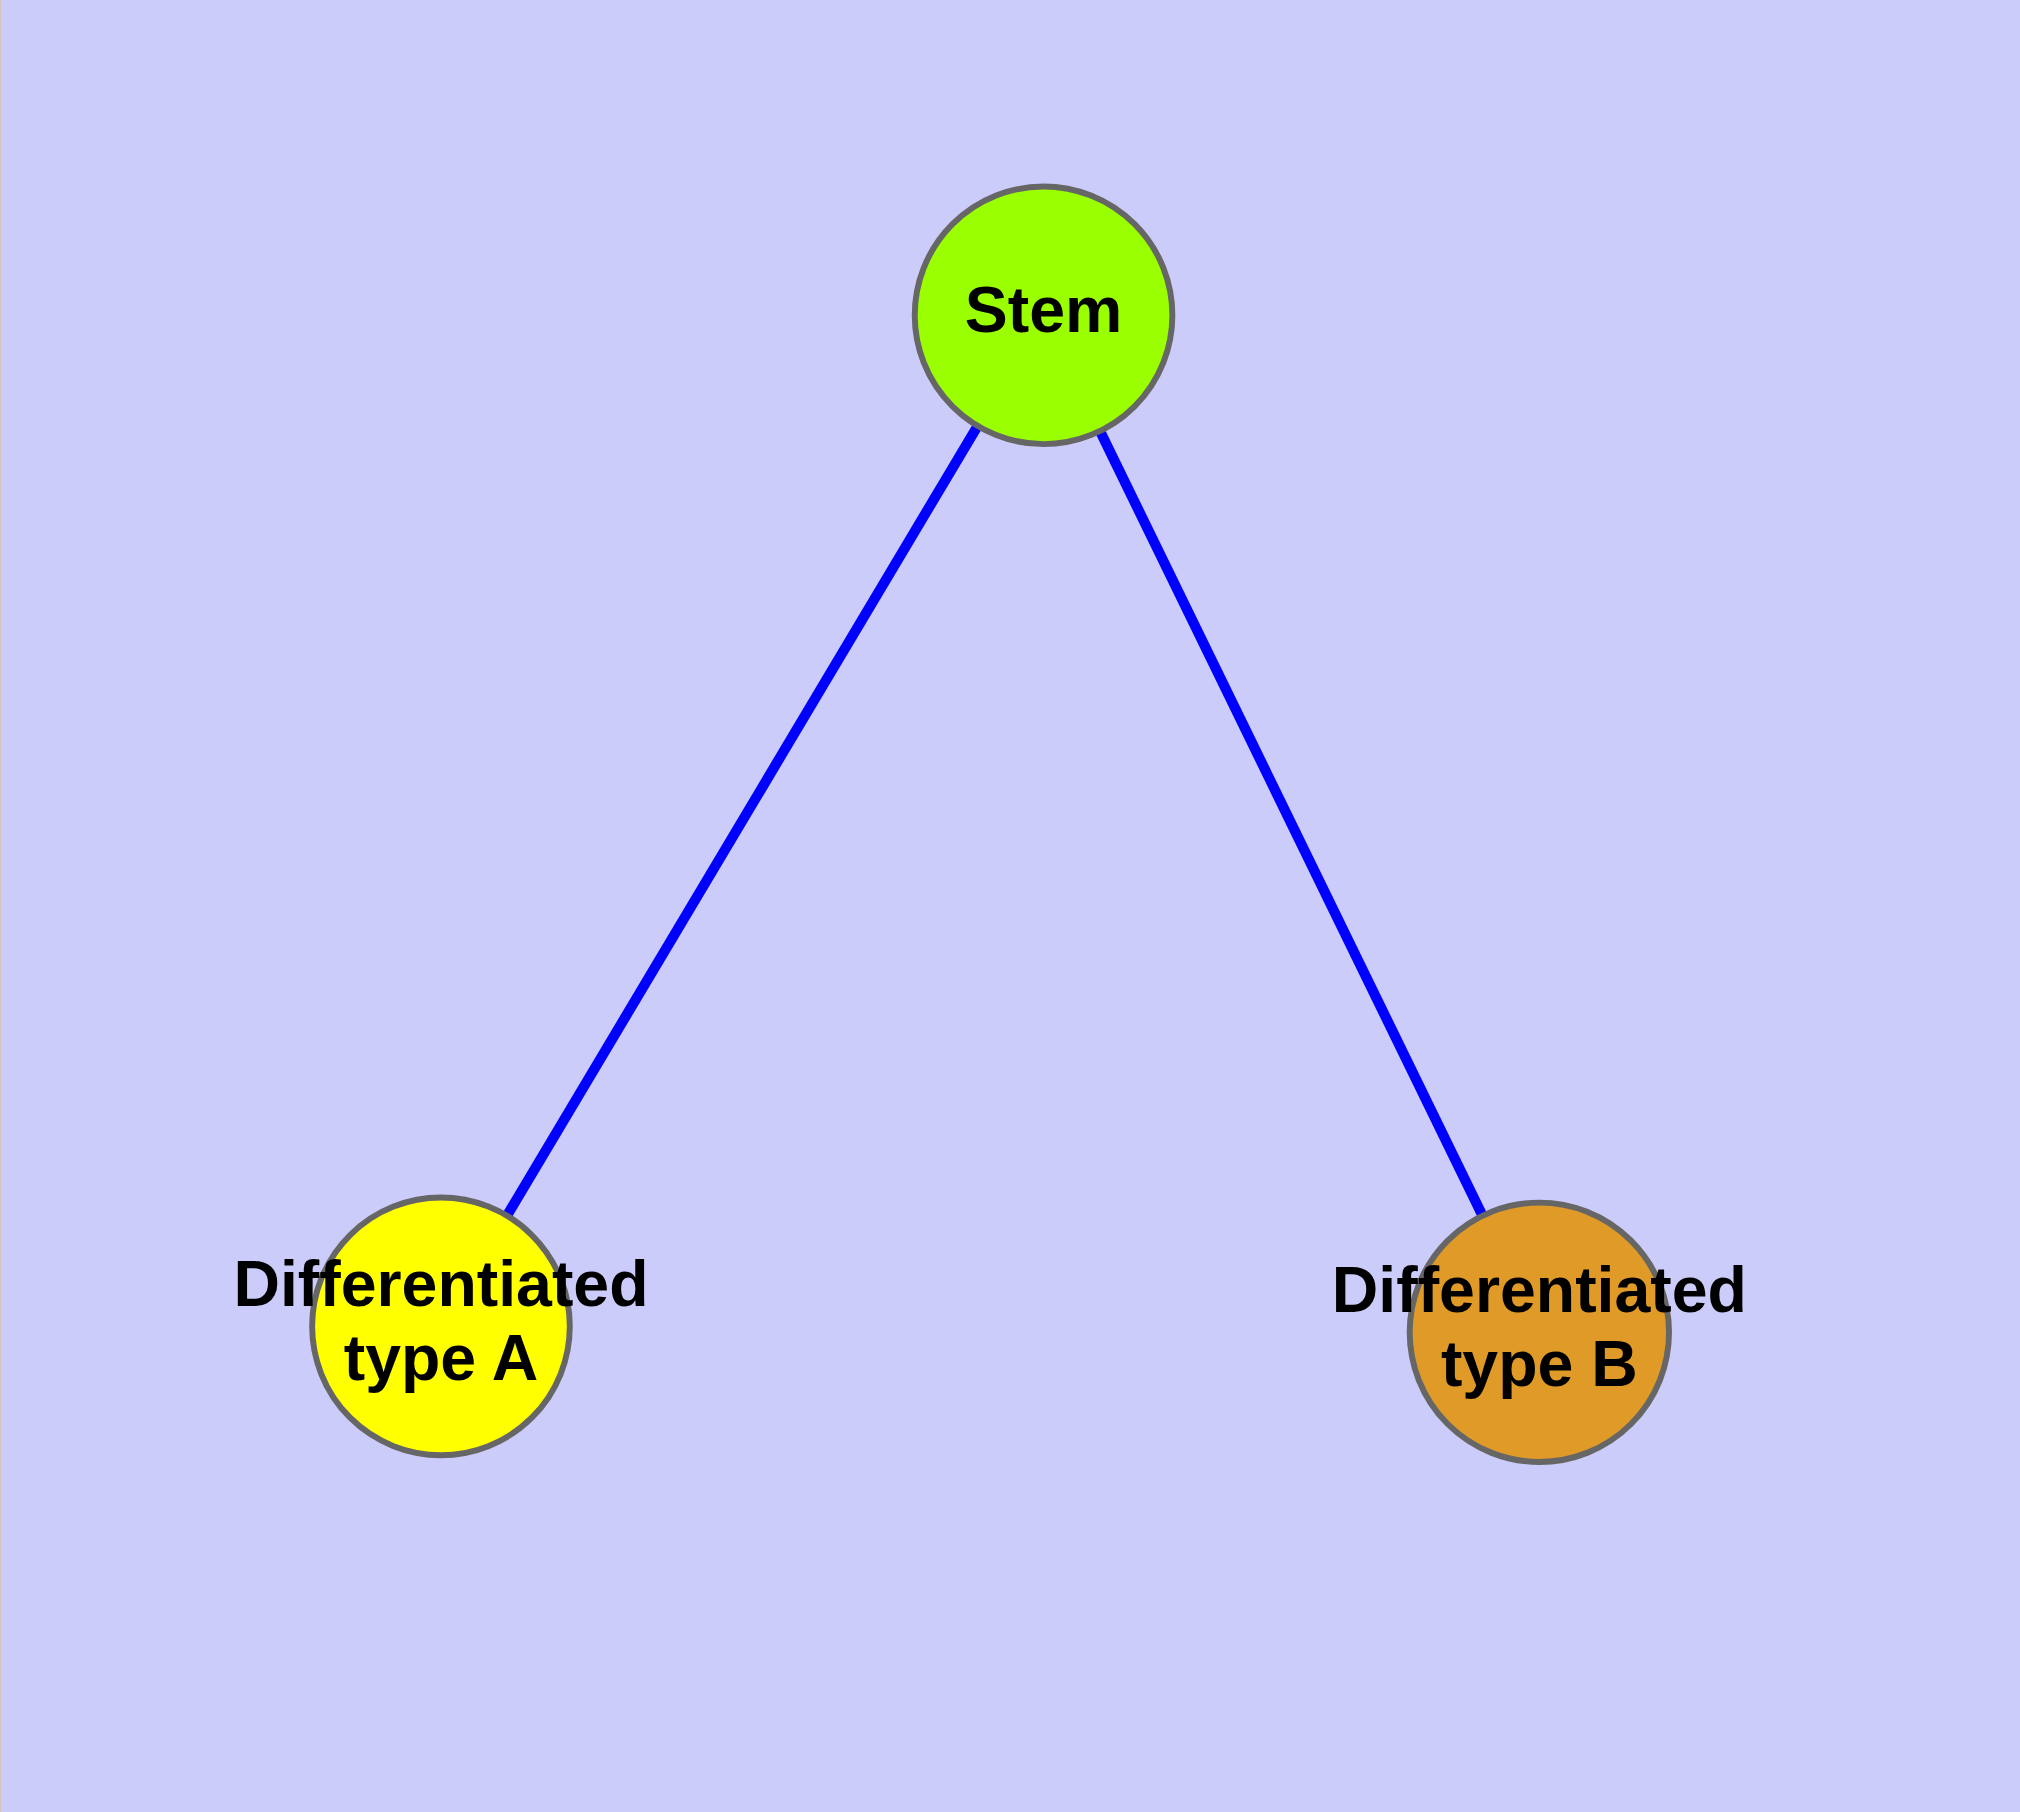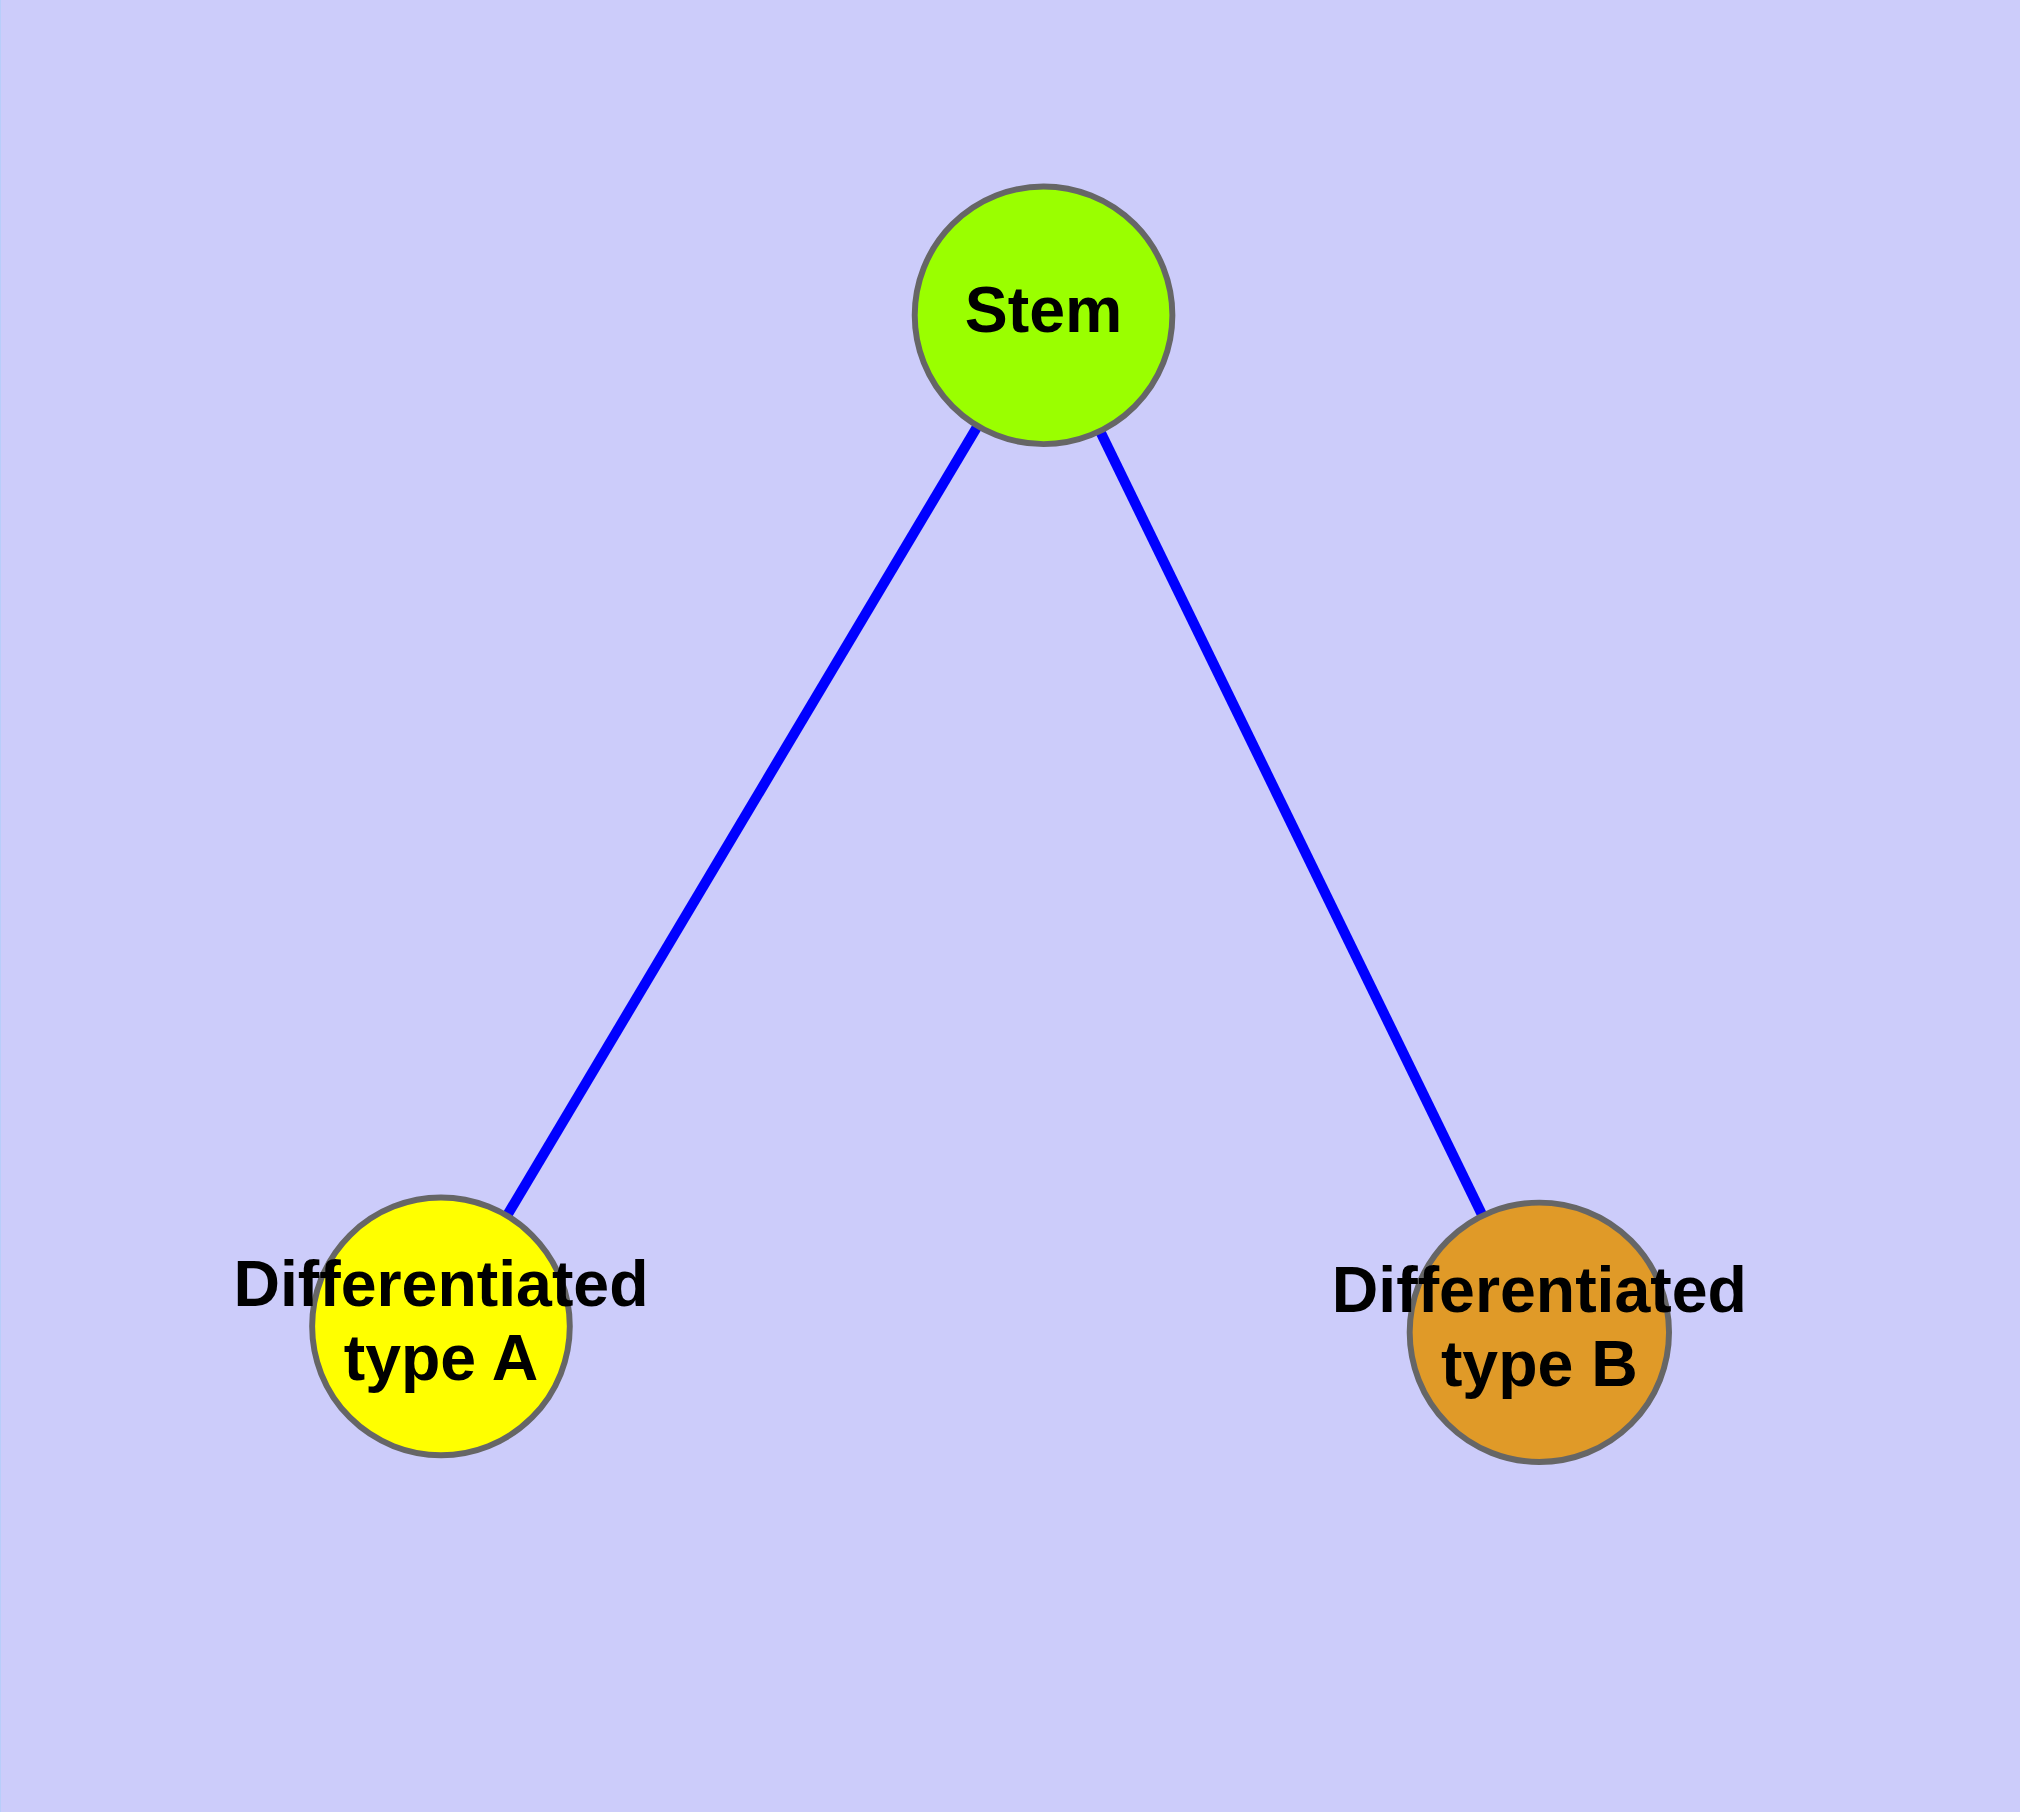--- a/index.html
+++ b/index.html
@@ -5,21 +5,21 @@
 <style>
   html, body {
     margin: 0;
     padding: 0;
     background: #ccccfa;
   }
   #canvas {
     position: relative;
     width: 2021px;
     height: 1812px;
-    background: #7dd3fc;
+    background: #eab308;
     overflow: hidden;
     font-family: "Liberation Sans", "DejaVu Sans", sans-serif;
   }
   #graph-svg {
     position: absolute;
     left: 0;
     top: 0;
     width: 2021px;
     height: 1812px;
     display: block;

